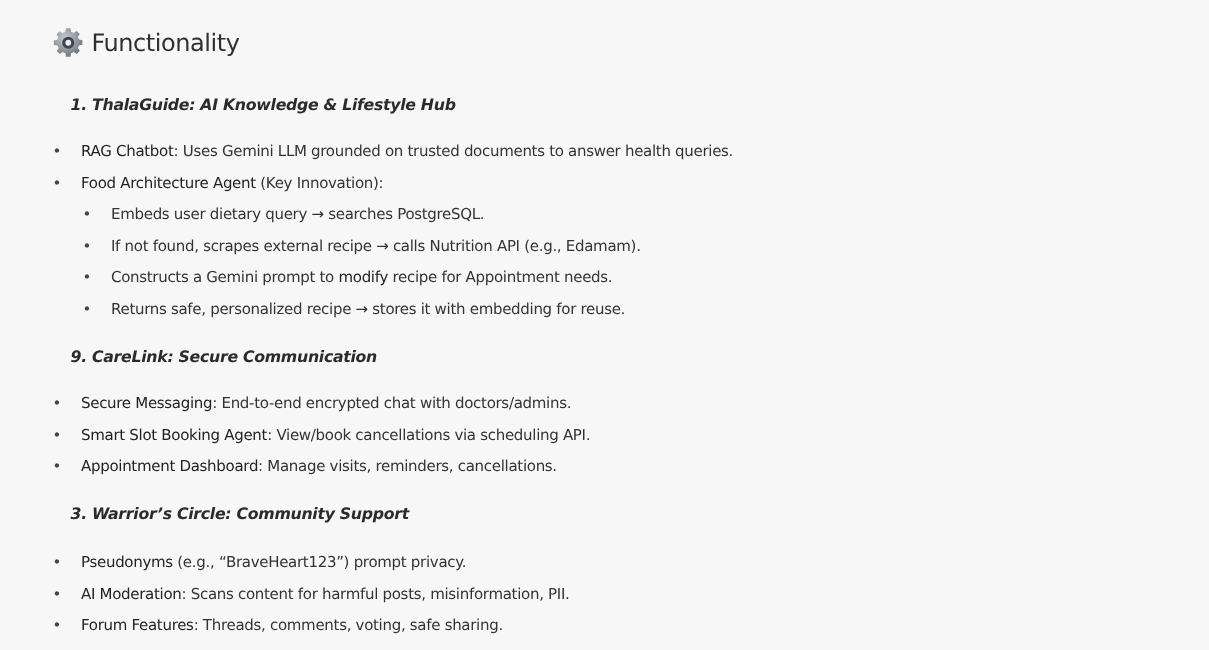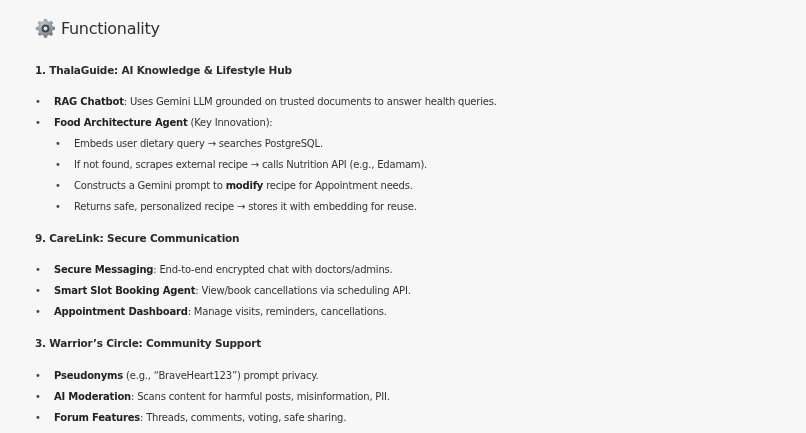--- a/index.html
+++ b/index.html
@@ -7,26 +7,26 @@
     width: 806px; height: 433px; overflow: hidden;
     background: #f7f7f7;
     color: #2b2b2b;
     font-family: "DejaVu Sans", sans-serif;
     position: relative;
   }
   .doc { position: absolute; left: 35px; top: 0; right: 20px; }
   .title-row { position: absolute; top: 18px; left: 0; display: flex; align-items: center; }
   .gear { width: 21px; height: 21px; margin-right: 5px; }
   .title { font-size: 16px; color: #2f2f2f; letter-spacing: -0.3px; }
-  .section-h { position: absolute; left: 0; font-size: 10.5px; font-weight: bold; color: #2b2b2b; white-space: nowrap; letter-spacing: -0.2px; }
+  .section-h { position: absolute; left: 12px; font-size: 10.5px; font-weight: bold; color: #2b2b2b; white-space: nowrap; letter-spacing: -0.2px; font-style: italic; }
   .item { position: absolute; font-size: 10px; white-space: nowrap; color: #333; letter-spacing: -0.2px; }
   .item .dot { position: absolute; left: -19px; top: 0; font-size: 10px; color: #444; }
   .l1 { left: 19px; }
   .l2 { left: 39px; }
-  b { font-weight: bold; color: #222; }
+  b { font-weight: normal; color: #222; }
 </style>
 </head>
 <body>
 
 <div class="doc">
   <div class="title-row">
     <svg class="gear" viewBox="0 0 24 24">
       <defs>
           <radialGradient id="g" cx="40%" cy="35%" r="70%">
             <stop offset="0" stop-color="#c9cdd2"></stop>

